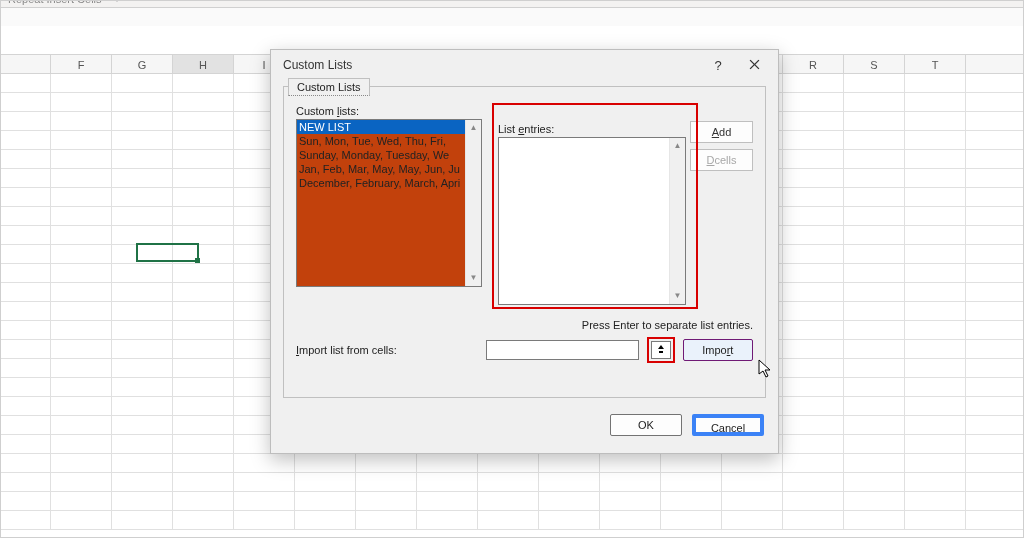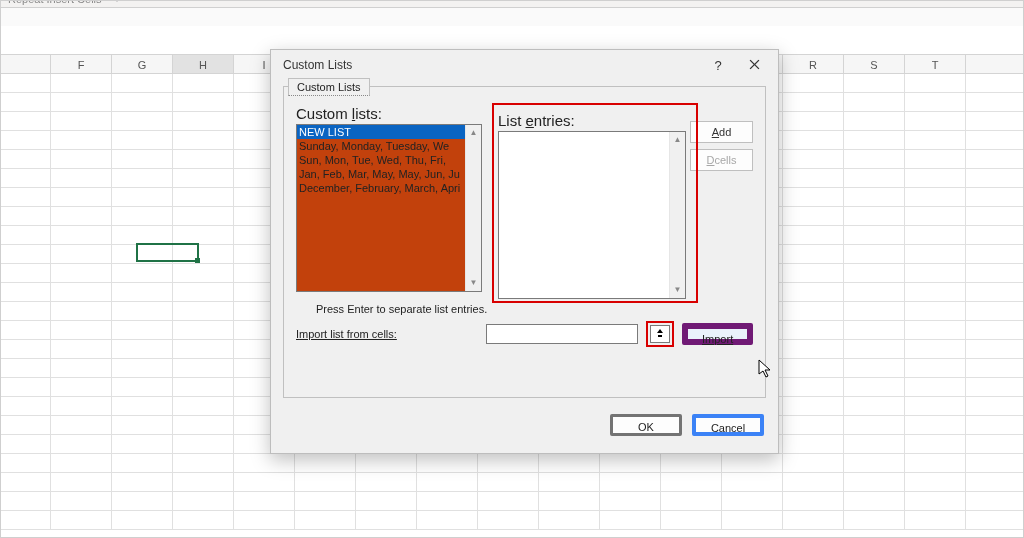--- a/index.html
+++ b/index.html
@@ -148,21 +148,21 @@
     top: -9px;
     left: 4px;
     background: #f0f0f0;
     border: 1px solid #c0c0c0;
     border-bottom: 1px dotted #888;
     padding: 2px 8px;
     font-size: 11px;
   }
 
   .section-label {
-    font-size: 15px;
+    font-size: 11px;
     margin-bottom: 2px;
   }
   .section-label .ul { text-decoration: underline; }
 
   .lists-row {
     display: flex;
     gap: 10px;
     align-items: flex-start;
   }
   .list-col-left { width: 190px; }
@@ -199,21 +199,21 @@
     white-space: nowrap;
     overflow: hidden;
   }
   .list-item.selected {
     background: #0a64c2;
     color: #fff;
   }
 
   .entries-wrap {
     border: 2px solid #d80000;
-    padding-top: 5px;
+    padding-top: 16px;
     margin-top: -2px;
     width: 206px;
   }
   .entries-inner { padding: 2px 2px 2px 4px; }
   .entries-box {
     border: 1px solid #7a7a7a;
     background: #fff;
     width: 188px;
     height: 168px;
     position: relative;
@@ -233,29 +233,29 @@
     font-size: 11px;
     text-align: center;
     line-height: 20px;
     color: #333;
   }
   .btn.disabled { color: #a7a7a7; }
   .btn .ul { text-decoration: underline; }
 
   .press-note {
     font-size: 11px;
-    margin-top: 0;
+    margin-top: 10px;
     margin-left: 20px;
+    text-align: right;
   }
   .import-row {
     display: flex;
     align-items: center;
     gap: 8px;
     margin-top: 6px;
-    text-decoration: underline;
   }
   .import-label {
     font-size: 11px;
     width: 192px;
   }
   .import-label .ul { text-decoration: underline; }
   .range-input {
     border: 1px solid #7a7a7a;
     background: #fff;
     height: 20px;
@@ -270,21 +270,21 @@
     background: #fff;
     width: 20px;
     height: 18px;
     display: flex;
     align-items: center;
     justify-content: center;
   }
   .range-picker svg { width: 10px; height: 10px; }
 
   .import-btn {
-    border: 6px solid #701a75;
+    border: 1px solid #701a75;
     background: #eaf2fb;
     height: 22px;
     width: 74px;
     font-size: 11px;
     text-align: center;
     line-height: 20px;
     color: #222;
     border-radius: 2px;
   }
   .import-btn .ul { text-decoration: underline; }
@@ -299,21 +299,21 @@
     border: 4px solid #3b82f6;
     background: #fdfdfd;
     height: 22px;
     width: 72px;
     font-size: 11px;
     text-align: center;
     line-height: 20px;
     border-radius: 2px;
   }
   .footer-btn.primary {
-    border: 3px solid #737373;
+    border: 1px solid #737373;
   }
 
   .cursor {
     position: absolute;
     left: 758px;
     top: 359px;
     pointer-events: none;
   }
   .cursor svg { width: 16px; height: 20px; }
 
@@ -833,22 +833,22 @@
       <div class="tab-label">Custom Lists</div>
 
       <div class="lists-row">
 
         <div class="list-col-left">
           <div class="section-label">
             <span>Custom </span><span class="ul">l</span><span>ists:</span>
           </div>
           <div class="listbox" id="custom-lists-box">
             <div class="list-item selected">NEW LIST</div>
+              <div class="list-item">Sun, Mon, Tue, Wed, Thu, Fri,</div>
               <div class="list-item">Sunday, Monday, Tuesday, We</div>
-              <div class="list-item">Sun, Mon, Tue, Wed, Thu, Fri,</div>
               <div class="list-item">Jan, Feb, Mar, May, May, Jun, Ju</div>
               <div class="list-item">December, February, March, Apri</div>
               <div class="sb">
               <div class="arrow">▲</div>
               <div class="arrow down">▼</div>
             </div>
           </div>
         </div>
 
         <div class="list-col-mid">

